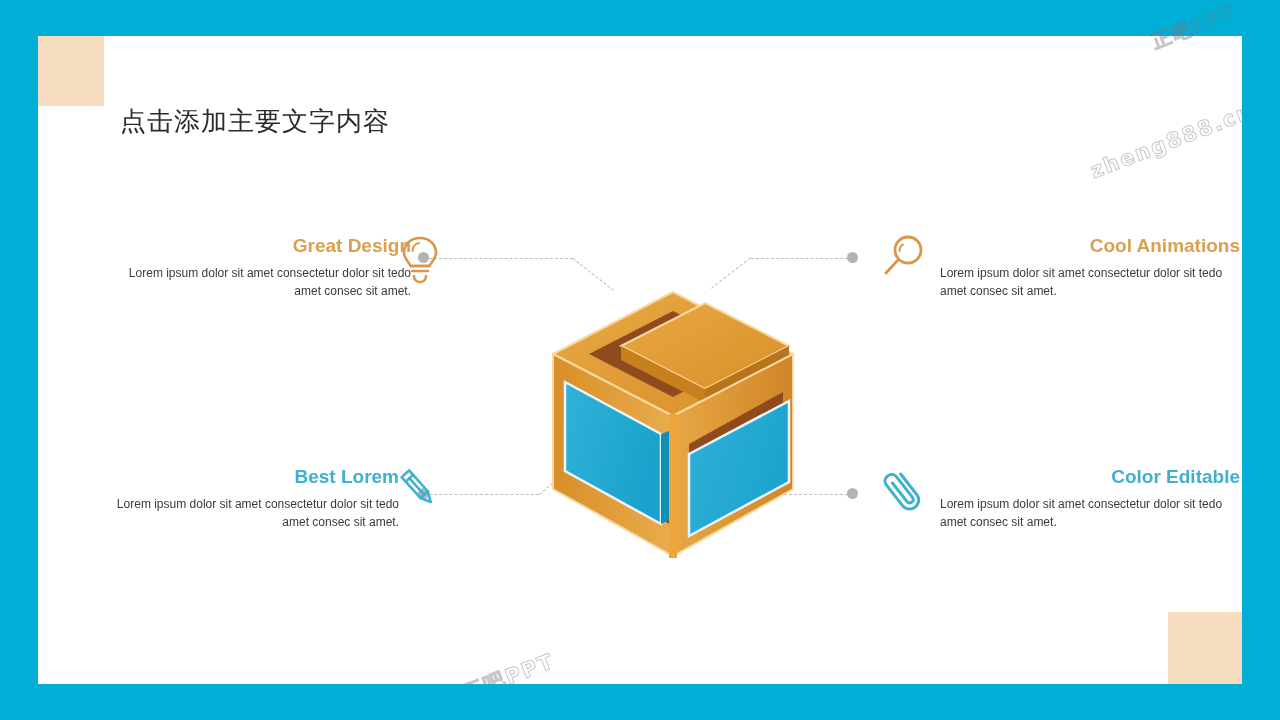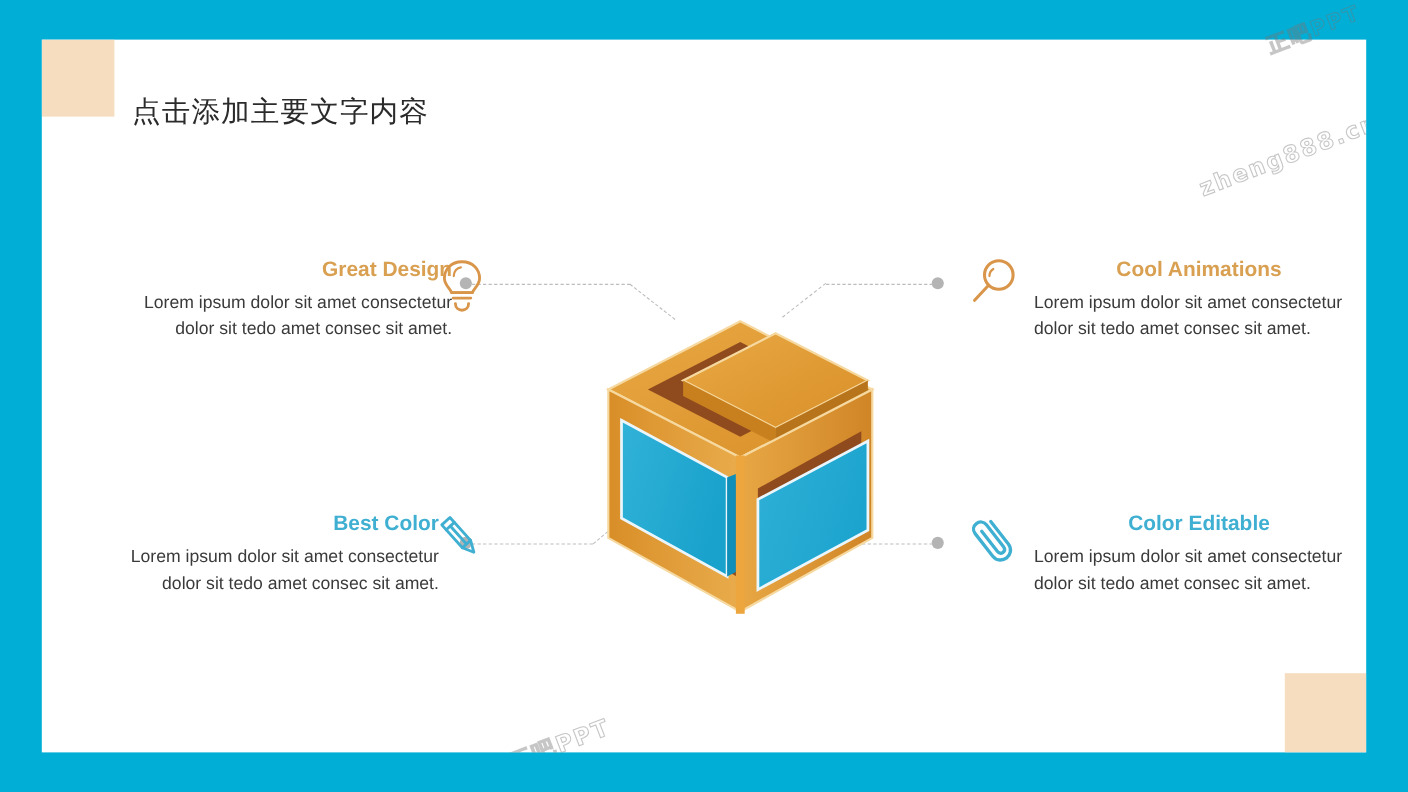--- a/index.html
+++ b/index.html
@@ -15,34 +15,34 @@
   }
   
   .accent-tl{
     position:absolute;left:0;top:0;width:66px;height:70px;background:#F6DDBF;
   }
   .accent-br-real{
     position:absolute;left:1130px;top:576px;width:74px;height:72px;background:#F6DDBF;
   }
   
   .title{
-    position:absolute;left:82px;top:48px;
+    position:absolute;left:82px;top:68px;
     font-size:26px;color:#2b2b2b;letter-spacing:1px;white-space:nowrap;
   }
   
   .block{position:absolute;width:300px;}
   .block .head{
     font-size:19px;font-weight:bold;line-height:1.1;white-space:nowrap;
   }
   .block .body{
-    font-size:16px;color:#3a3a3a;line-height:1.52;margin-top:7px;
+    font-size:12px;color:#3a3a3a;line-height:1.52;margin-top:7px;
   }
   .left  .head{text-align:right;}
   .left  .body{text-align:right;}
-  .right .head{text-align:center;}
+  .right .head{text-align:right;}
   .right .body{text-align:left;}
   .orange .head{color:#D9A052;}
   .blue   .head{color:#3FAFD2;}
 
   #blk-great{left:73px;  top:200px;}
   #blk-best {left:61px;  top:431px;}
   #blk-cool {left:902px; top:200px;}
   #blk-full {left:902px; top:431px;}
 
   
@@ -165,21 +165,21 @@
       <polygon points="176,140 184,140 184,284 176,284" fill="#EDA53E"></polygon>
     </svg>
   </div>
 
   <div class="block left orange" id="blk-great">
     <div class="head">Great Design</div>
     <div class="body">Lorem ipsum dolor sit amet consectetur  dolor sit tedo amet consec sit amet.</div>
   </div>
 
   <div class="block left blue" id="blk-best">
-    <div class="head">Best Color</div>
+    <div class="head">Best Lorem</div>
     <div class="body">Lorem ipsum dolor sit amet consectetur  dolor sit tedo amet consec sit amet.</div>
   </div>
 
   <div class="block right orange" id="blk-cool">
     <div class="head">Cool Animations</div>
     <div class="body">Lorem ipsum dolor sit amet consectetur  dolor sit tedo amet consec sit amet.</div>
   </div>
 
   <div class="block right blue" id="blk-full">
     <div class="head">Color  Editable</div>

